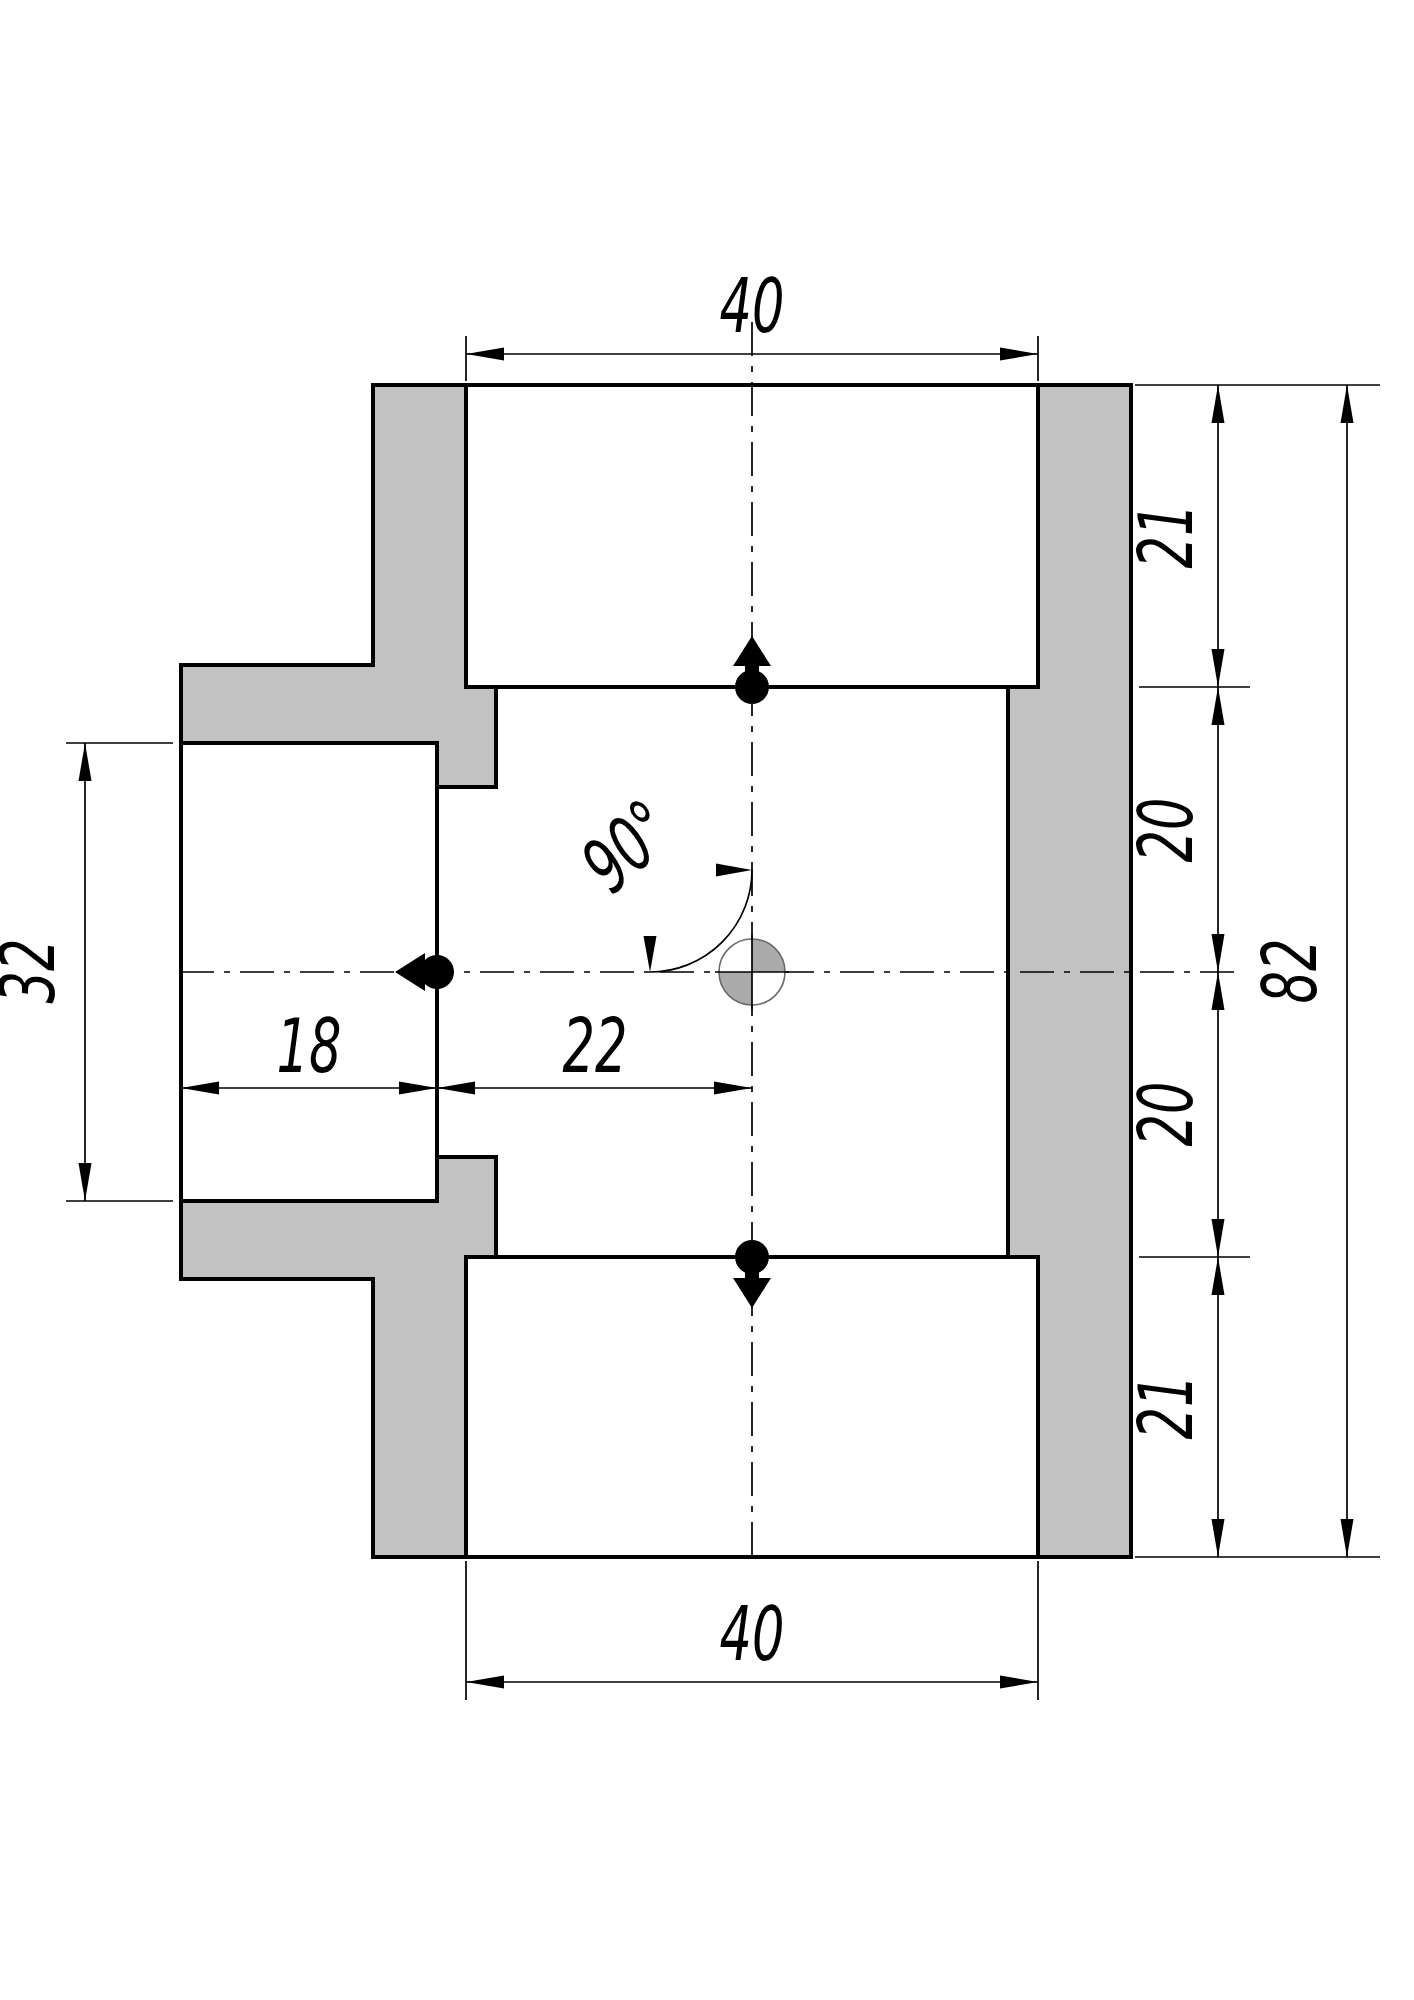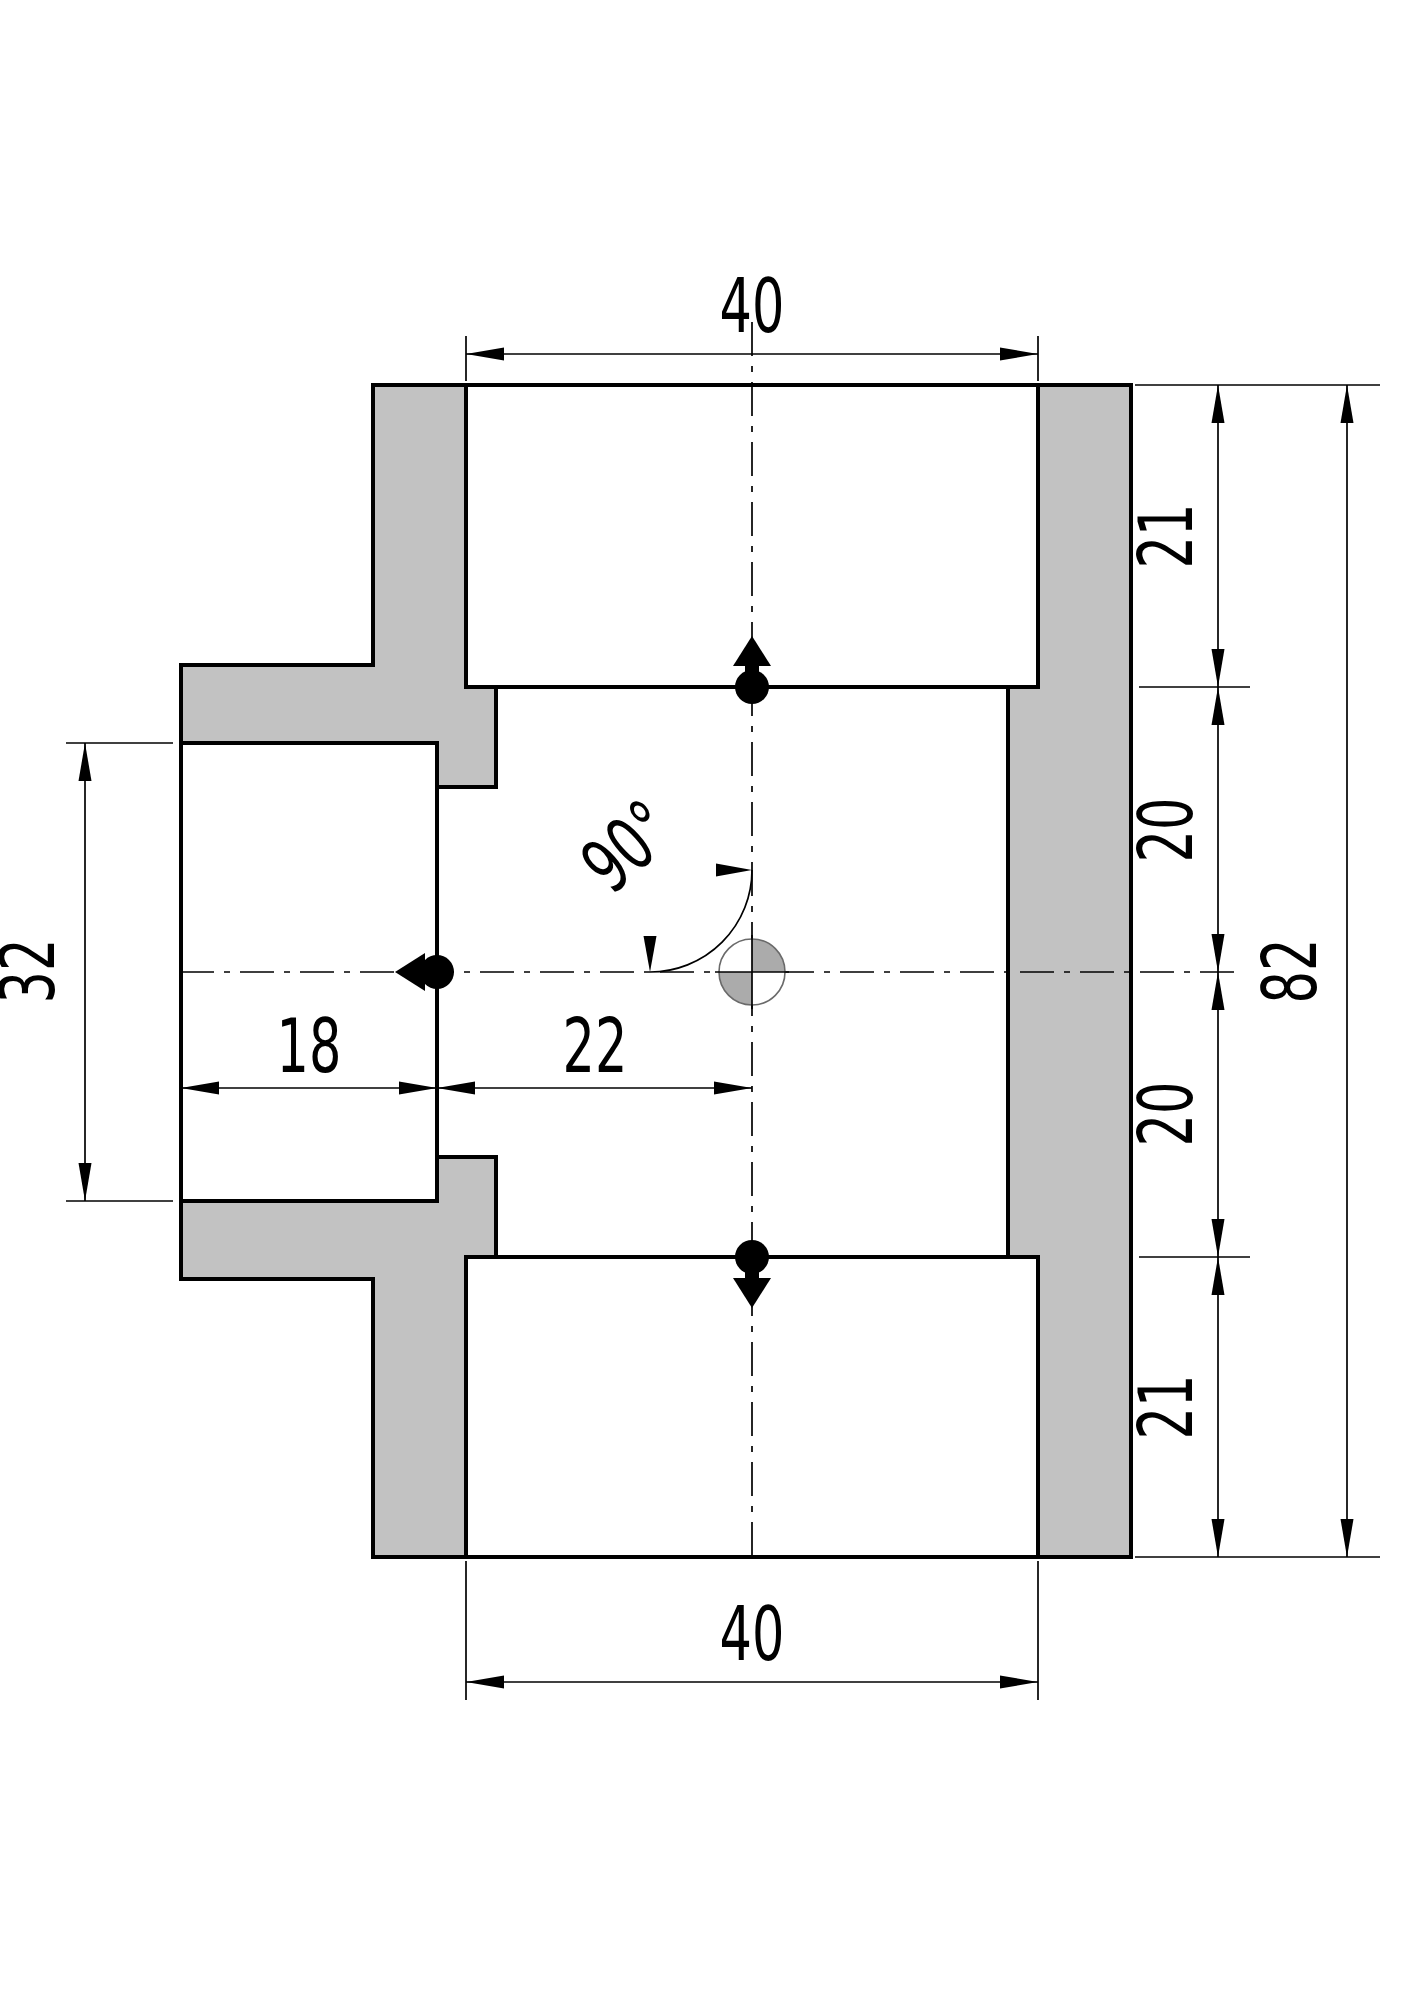--- a/index.html
+++ b/index.html
@@ -6,20 +6,21 @@
     margin: 0;
     padding: 0;
     background: #ffffff;
   }
   .page {
     width: 1414px;
     height: 2000px;
     background: #ffffff;
     position: relative;
     overflow: hidden;
+    font-style: italic;
   }
   svg { display: block; }
   text {
     font-family: "DejaVu Sans", "Liberation Sans", sans-serif;
     fill: #000000;
   }
   .dimtext {
     font-size: 75px;
     text-anchor: middle;
   }

